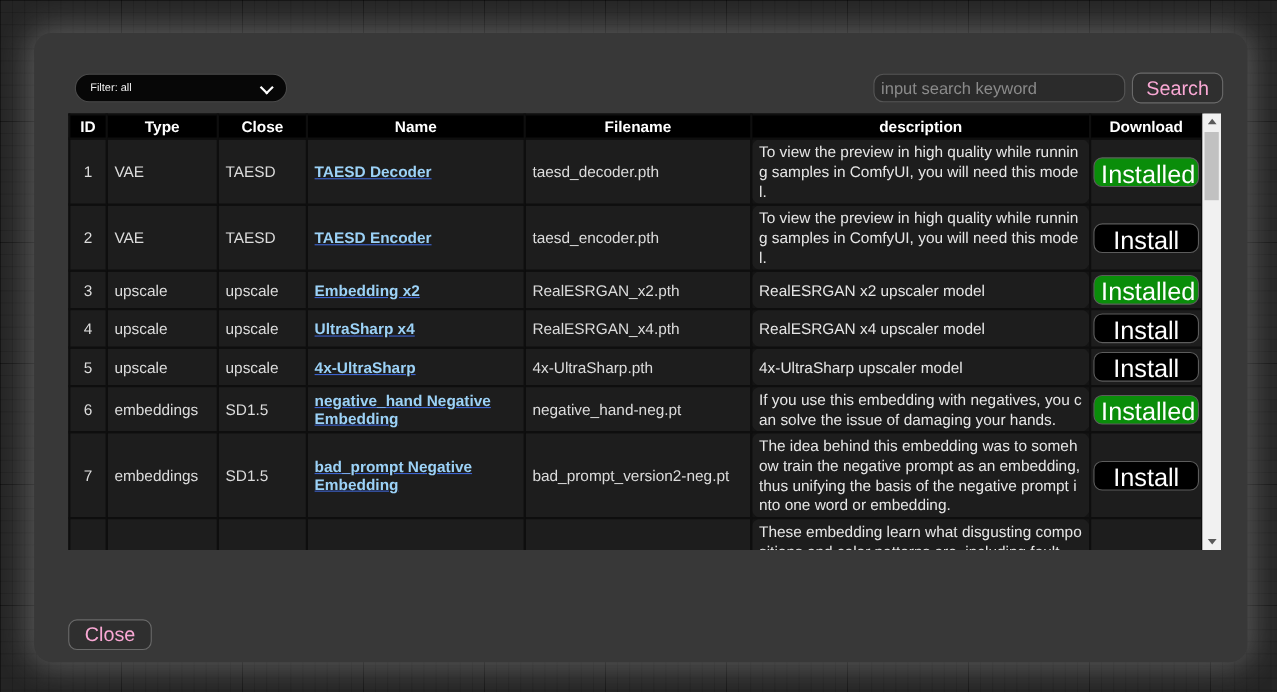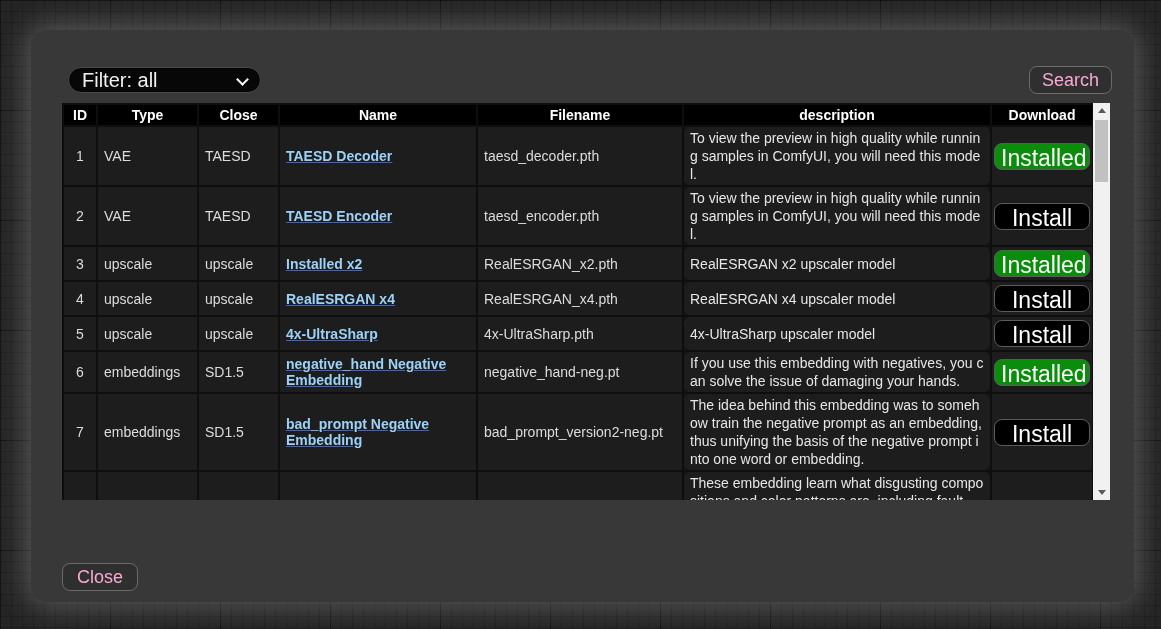--- a/index.html
+++ b/index.html
@@ -35,21 +35,21 @@
     width: 193px; height: 26px;
   }
   .filter-wrap select {
     -webkit-appearance: none; appearance: none;
     width: 100%; height: 100%;
     background: #070707;
     color: #f0f0f0;
     border: 1px solid #4a4a4a;
     border-radius: 13px;
     padding: 0 28px 0 13px;
-    font-size: 20px;
+    font-size: 10px;
     font-family: "Liberation Sans", sans-serif;
   }
   .filter-chevron {
     position: absolute; right: 14px; top: 8px;
     width: 7px; height: 7px;
     border-right: 2px solid #fff;
     border-bottom: 2px solid #fff;
     transform: rotate(45deg);
     pointer-events: none;
   }
@@ -179,20 +179,21 @@
 </head>
 <body>
 
 <div class="dialog">
 
   <div class="filter-wrap">
     <select><option>Filter: all</option></select>
     <span class="filter-chevron"></span>
   </div>
 
+  <input class="search-input" type="text" placeholder="input search keyword" style="">
 
   <button class="btn search-btn">Search</button>
 
   <div class="table-wrap">
     <table class="models">
       <colgroup>
         <col class="c-id">
           <col class="c-type">
           <col class="c-base">
         <col class="c-name">
@@ -238,35 +239,35 @@
     <td class="c-dl">
       <button class="dl-btn">Install</button>
     </td>
   </tr>
 
   <tr>
     <td class="c-id">3</td>
     <td class="c-type">upscale</td>
     <td class="c-base">upscale</td>
     <td class="c-name">
-      <a class="model-link" href="#">Installed x2</a>
+      <a class="model-link" href="#">Embedding x2</a>
     </td>
     <td class="c-file">RealESRGAN_x2.pth</td>
     <td class="c-desc">RealESRGAN x2 upscaler model</td>
     <td class="c-dl">
       <button class="dl-btn installed">Installed</button>
     </td>
   </tr>
 
   <tr>
     <td class="c-id">4</td>
     <td class="c-type">upscale</td>
     <td class="c-base">upscale</td>
     <td class="c-name">
-      <a class="model-link" href="#">RealESRGAN x4</a>
+      <a class="model-link" href="#">UltraSharp x4</a>
     </td>
     <td class="c-file">RealESRGAN_x4.pth</td>
     <td class="c-desc">RealESRGAN x4 upscaler model</td>
     <td class="c-dl">
       <button class="dl-btn">Install</button>
     </td>
   </tr>
 
   <tr>
     <td class="c-id">5</td>

